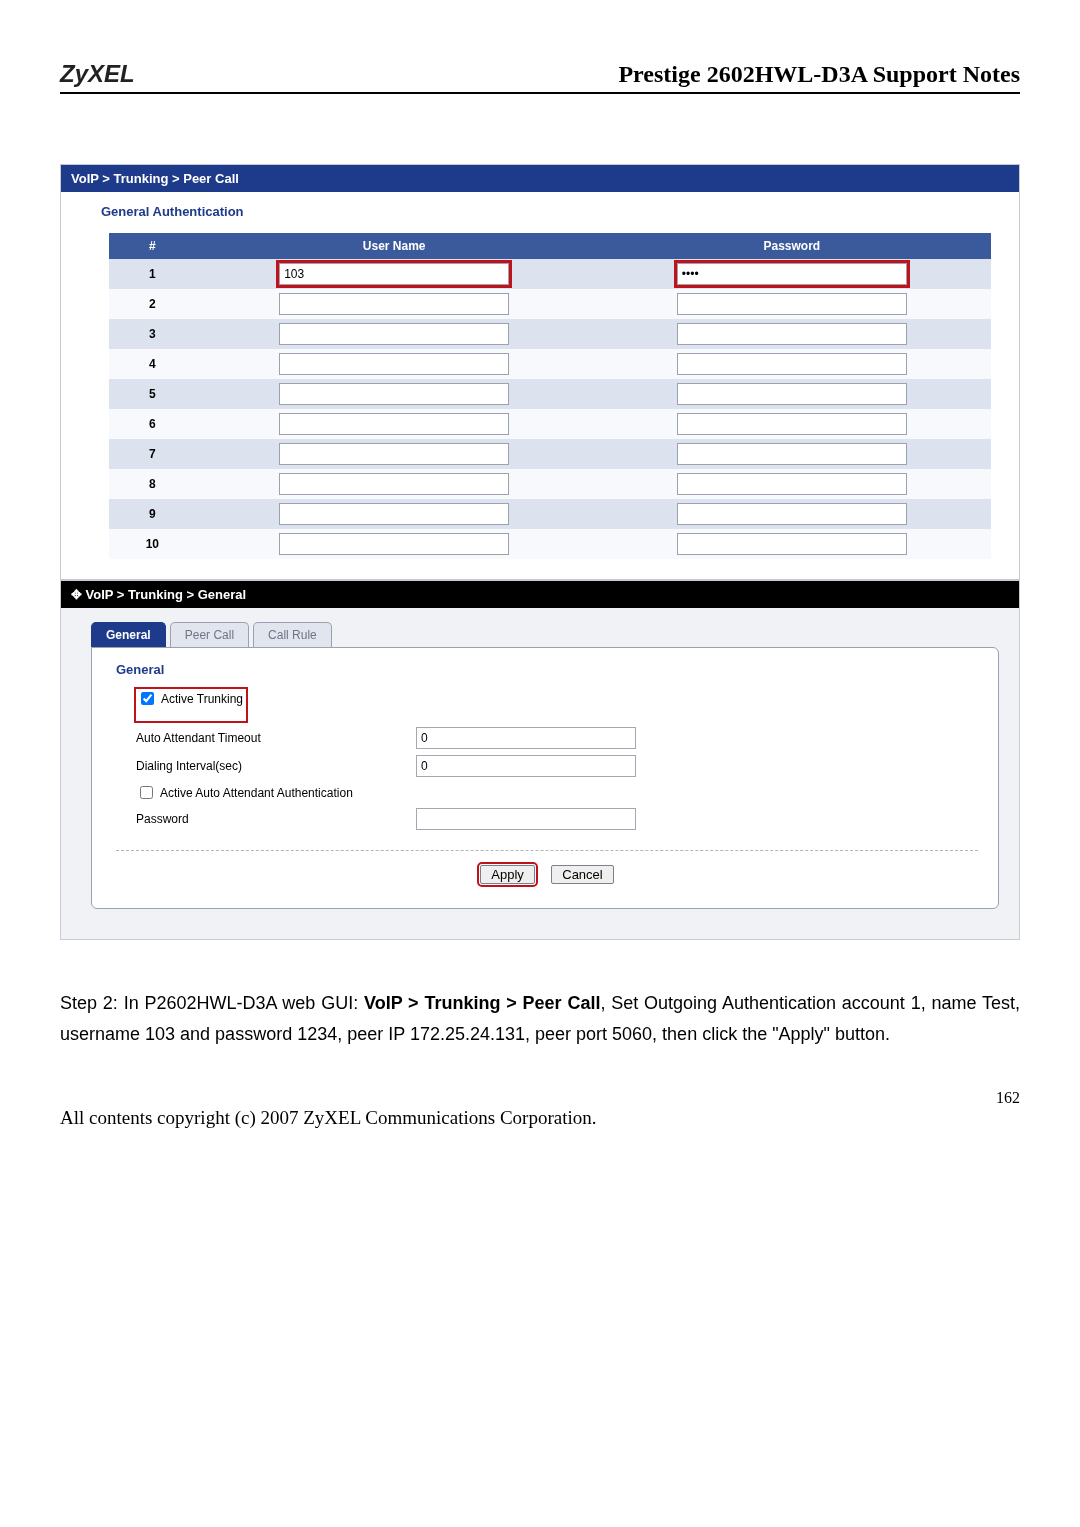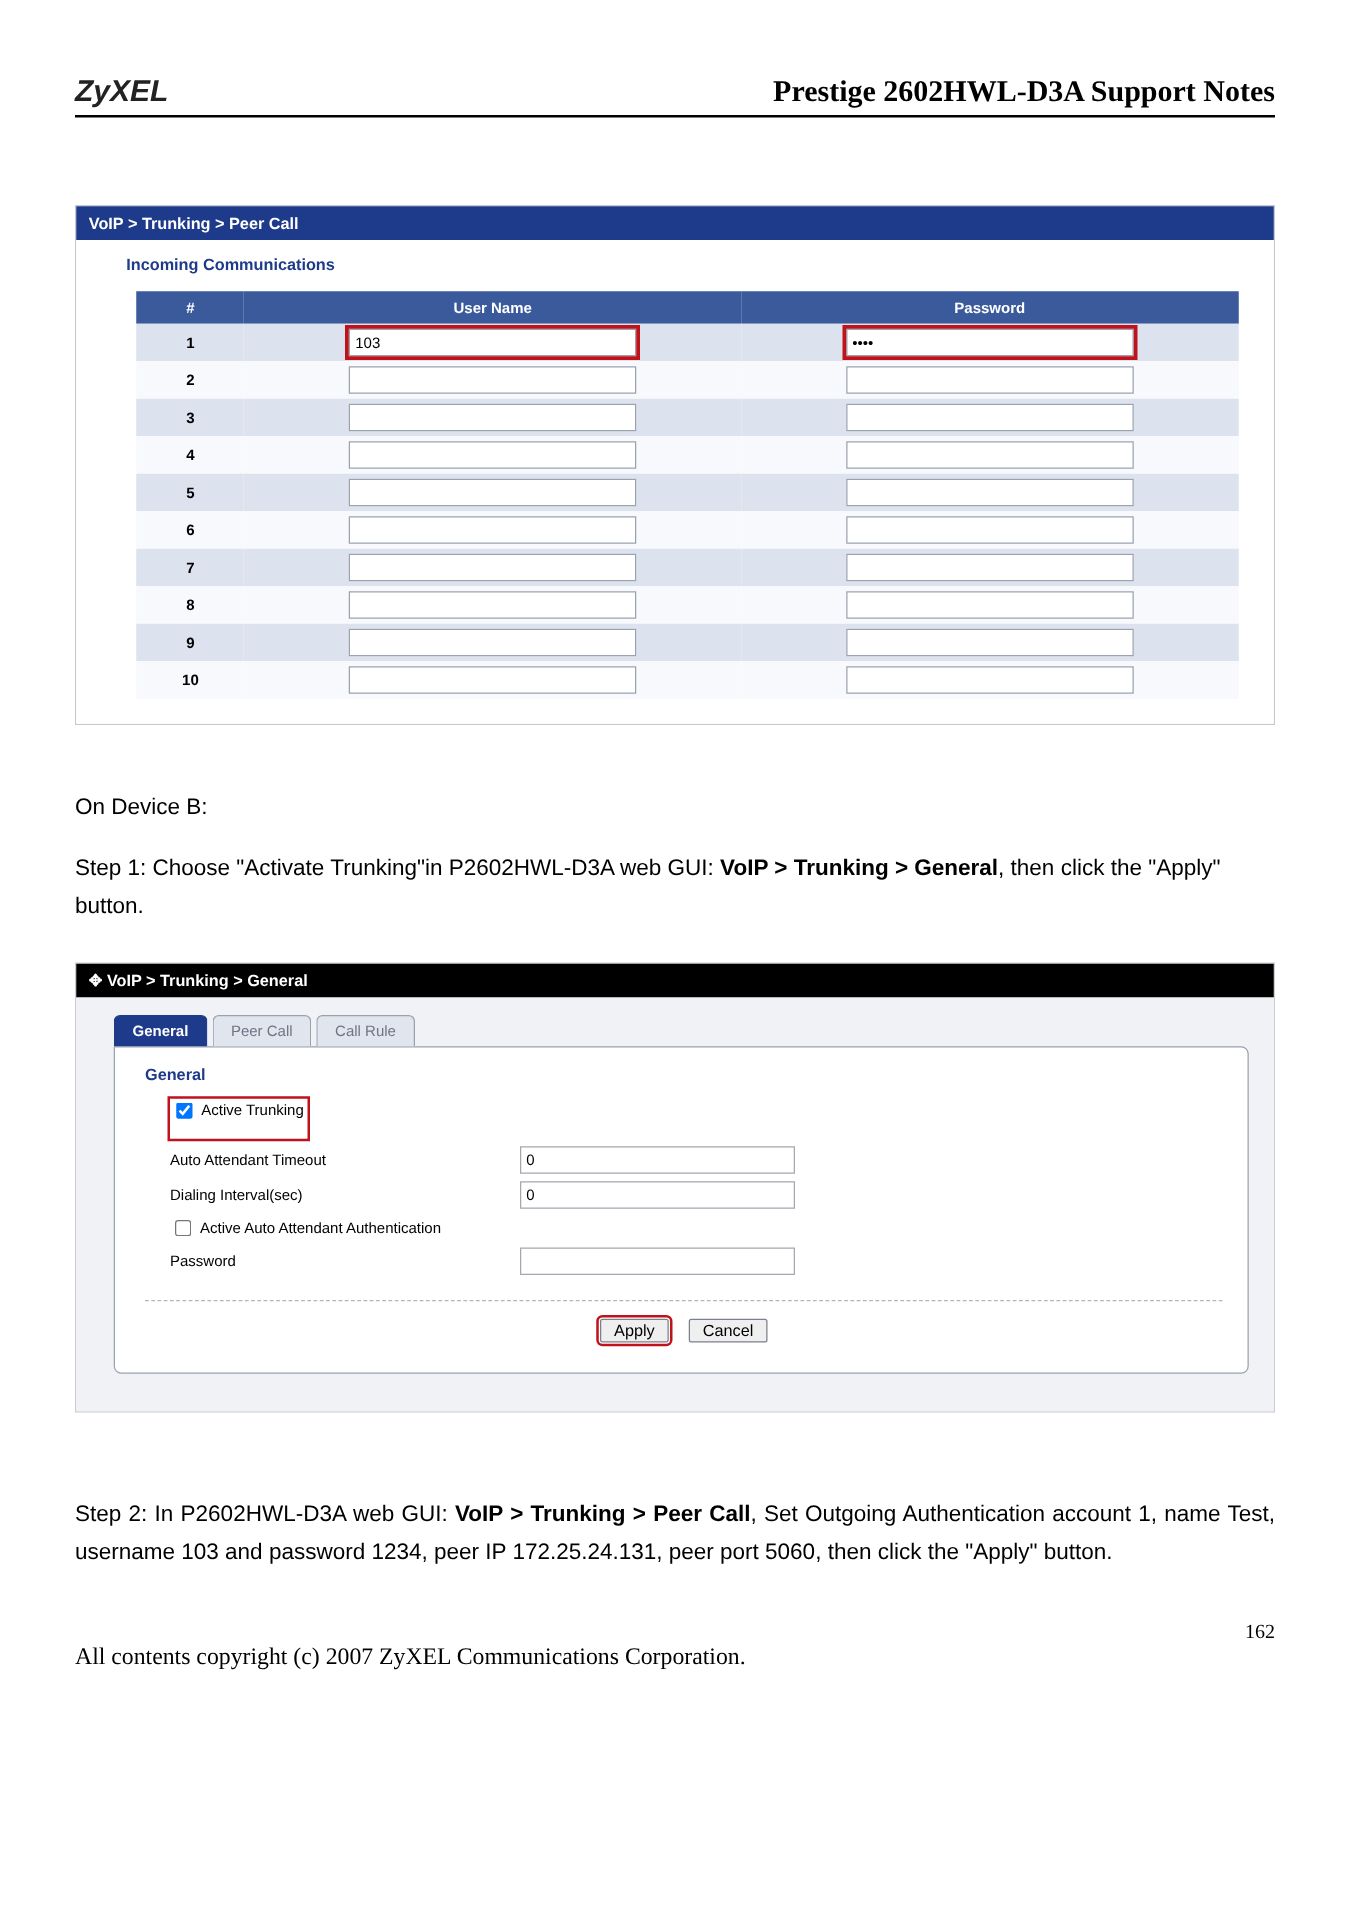--- a/index.html
+++ b/index.html
@@ -193,21 +193,21 @@
 <div class="page">
 
   <div class="header-row">
     <div class="logo">ZyXEL</div>
     <div class="doc-title">Prestige 2602HWL-D3A Support Notes</div>
   </div>
 
   <div class="panel">
     <div class="panel-crumb">VoIP &gt; Trunking &gt; Peer Call</div>
     <div class="panel-body">
-      <div class="panel-sub">Incoming Communications</div>
+      <div class="panel-sub">General Authentication</div>
       <table class="auth">
         <thead>
           <tr>
             <th>#</th>
             <th>User Name</th>
             <th>Password</th>
           </tr>
         </thead>
         <tbody>
           <tr class="odd">
@@ -258,26 +258,20 @@
           <tr class="even">
               <td class="idx">10</td>
               <td><input class="tinput" value="" style=""></td>
               <td><input class="tinput" value="" style=""></td>
             </tr>
         </tbody>
       </table>
     </div>
   </div>
 
-  <div class="body-text">
-    <p>On Device B:</p>
-    <p>
-      <span>Step  1: Choose "Activate Trunking"in P2602HWL-D3A web GUI: </span><span class="step-bold">VoIP &gt; Trunking &gt; General</span><span>, then click the "Apply" button.</span>
-    </p>
-  </div>
 
   <div class="panel2">
     <div class="panel2-crumb">
       <span>✥</span>
       <span>VoIP &gt; Trunking &gt; General</span>
     </div>
     <div class="panel2-body">
       <div class="tabs">
         <div class="tab active">General</div>
         <div class="tab">Peer Call</div>
@@ -314,21 +308,21 @@
         </div>
 
         <div class="btn-row">
           <button class="btn hl3">Apply</button>
           <button class="btn">Cancel</button>
         </div>
       </div>
     </div>
   </div>
 
-  <div class="body-text" style="margin-top:66px; text-align:justify;">
+  <div class="body-text" style="margin-top:48px; text-align:justify;">
     <p>
       <span>Step  2: In P2602HWL-D3A web GUI: </span><span class="step-bold">VoIP &gt; Trunking &gt; Peer Call</span><span>, Set Outgoing Authentication account 1, name Test, username 103 and password 1234, peer IP 172.25.24.131, peer port 5060, then click the "Apply" button.</span>
     </p>
   </div>
 
   <div class="page-num">162</div>
   <div class="copyright">All contents copyright (c) 2007 ZyXEL Communications Corporation.</div>
 </div>
 
 </body></html>

